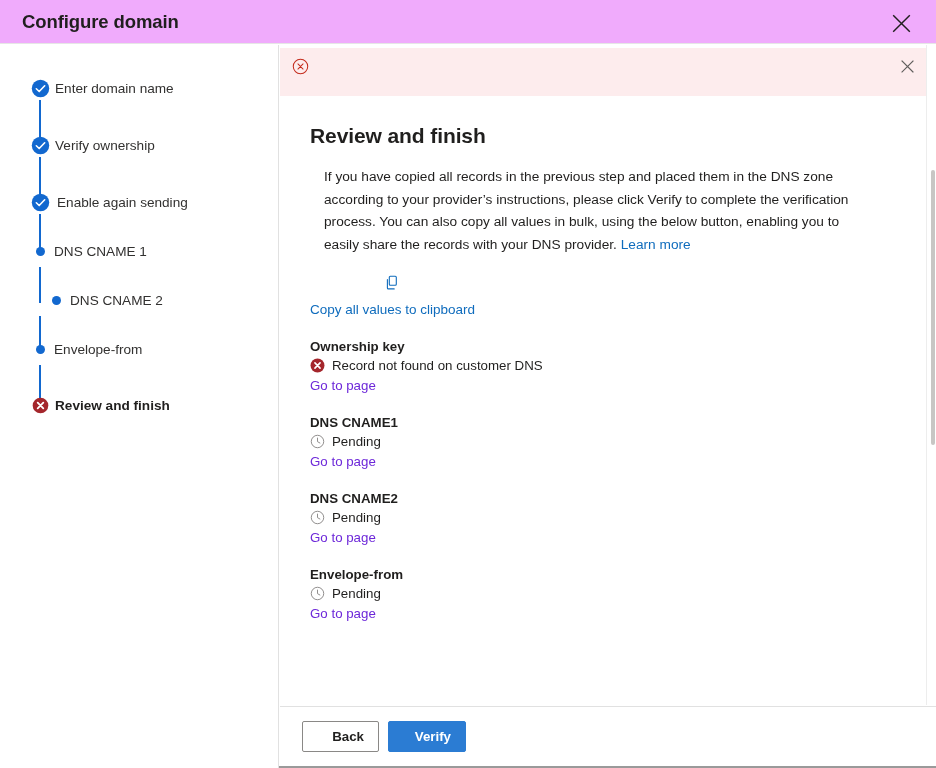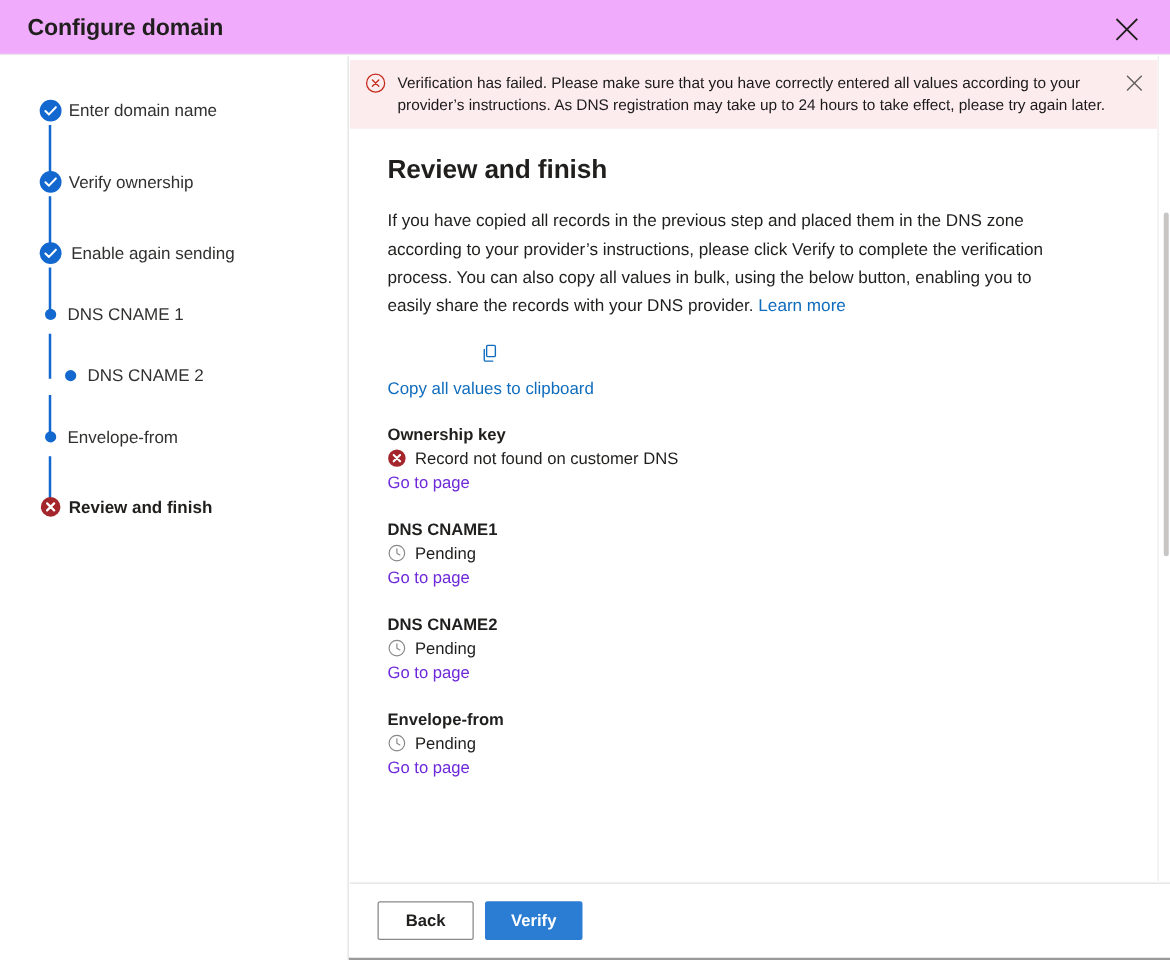--- a/index.html
+++ b/index.html
@@ -156,21 +156,21 @@
     font-weight: bold;
     color: #201f1e;
     letter-spacing: -0.1px;
     margin: 0 0 18px 0;
   }
   #intro-paragraph {
     font-size: 13.7px;
     line-height: 22.5px;
     color: #201f1e;
     width: 527px;
-    margin: 0;
+    margin: 14px;
   }
   .inline-link {
     color: #0f6cbd;
     text-decoration: none;
     cursor: pointer;
   }
 
   #copy-all-row {
     margin-top: 19px;
     display: flex;
@@ -229,20 +229,21 @@
     position: absolute;
     height: 31px;
     font-family: "Liberation Sans", sans-serif;
     font-size: 13.3px;
     font-weight: bold;
     border-radius: 2px;
     cursor: pointer;
     box-sizing: border-box;
     padding: 0 14px;
     white-space: nowrap;
+    text-align: right;
   }
   .btn-default {
     background: #ffffff;
     border: 1px solid #8a8886;
     color: #201f1e;
   }
   .btn-primary {
     background: #2b7cd3;
     border: 1px solid #2b7cd3;
     color: #ffffff;
@@ -358,21 +359,20 @@
     </div>
   </div>
 
   <div id="error-banner">
     <span id="error-banner-icon">
       <svg width="17" height="17" viewBox="0 0 20 20">
         <circle cx="10" cy="10" r="8.5" fill="none" stroke="#c42b1c" stroke-width="1.2"></circle>
         <path d="M7 7 L13 13 M13 7 L7 13" stroke="#c42b1c" stroke-width="1.2" stroke-linecap="round"></path>
       </svg>
     </span>
-    <div id="error-banner-text">Verification has failed. Please make sure that you have correctly entered all values according to your provider’s instructions. As DNS registration may take up to 24 hours to take effect, please try again later.</div>
     <span id="error-banner-close">
       <svg width="13" height="13" viewBox="0 0 13 13">
         <path d="M1 1 L12 12 M12 1 L1 12" stroke="#605e5c" stroke-width="1.1" stroke-linecap="square"></path>
       </svg>
     </span>
   </div>
 
   <div id="main-body">
 
     <h1 id="page-heading">Review and finish</h1>

